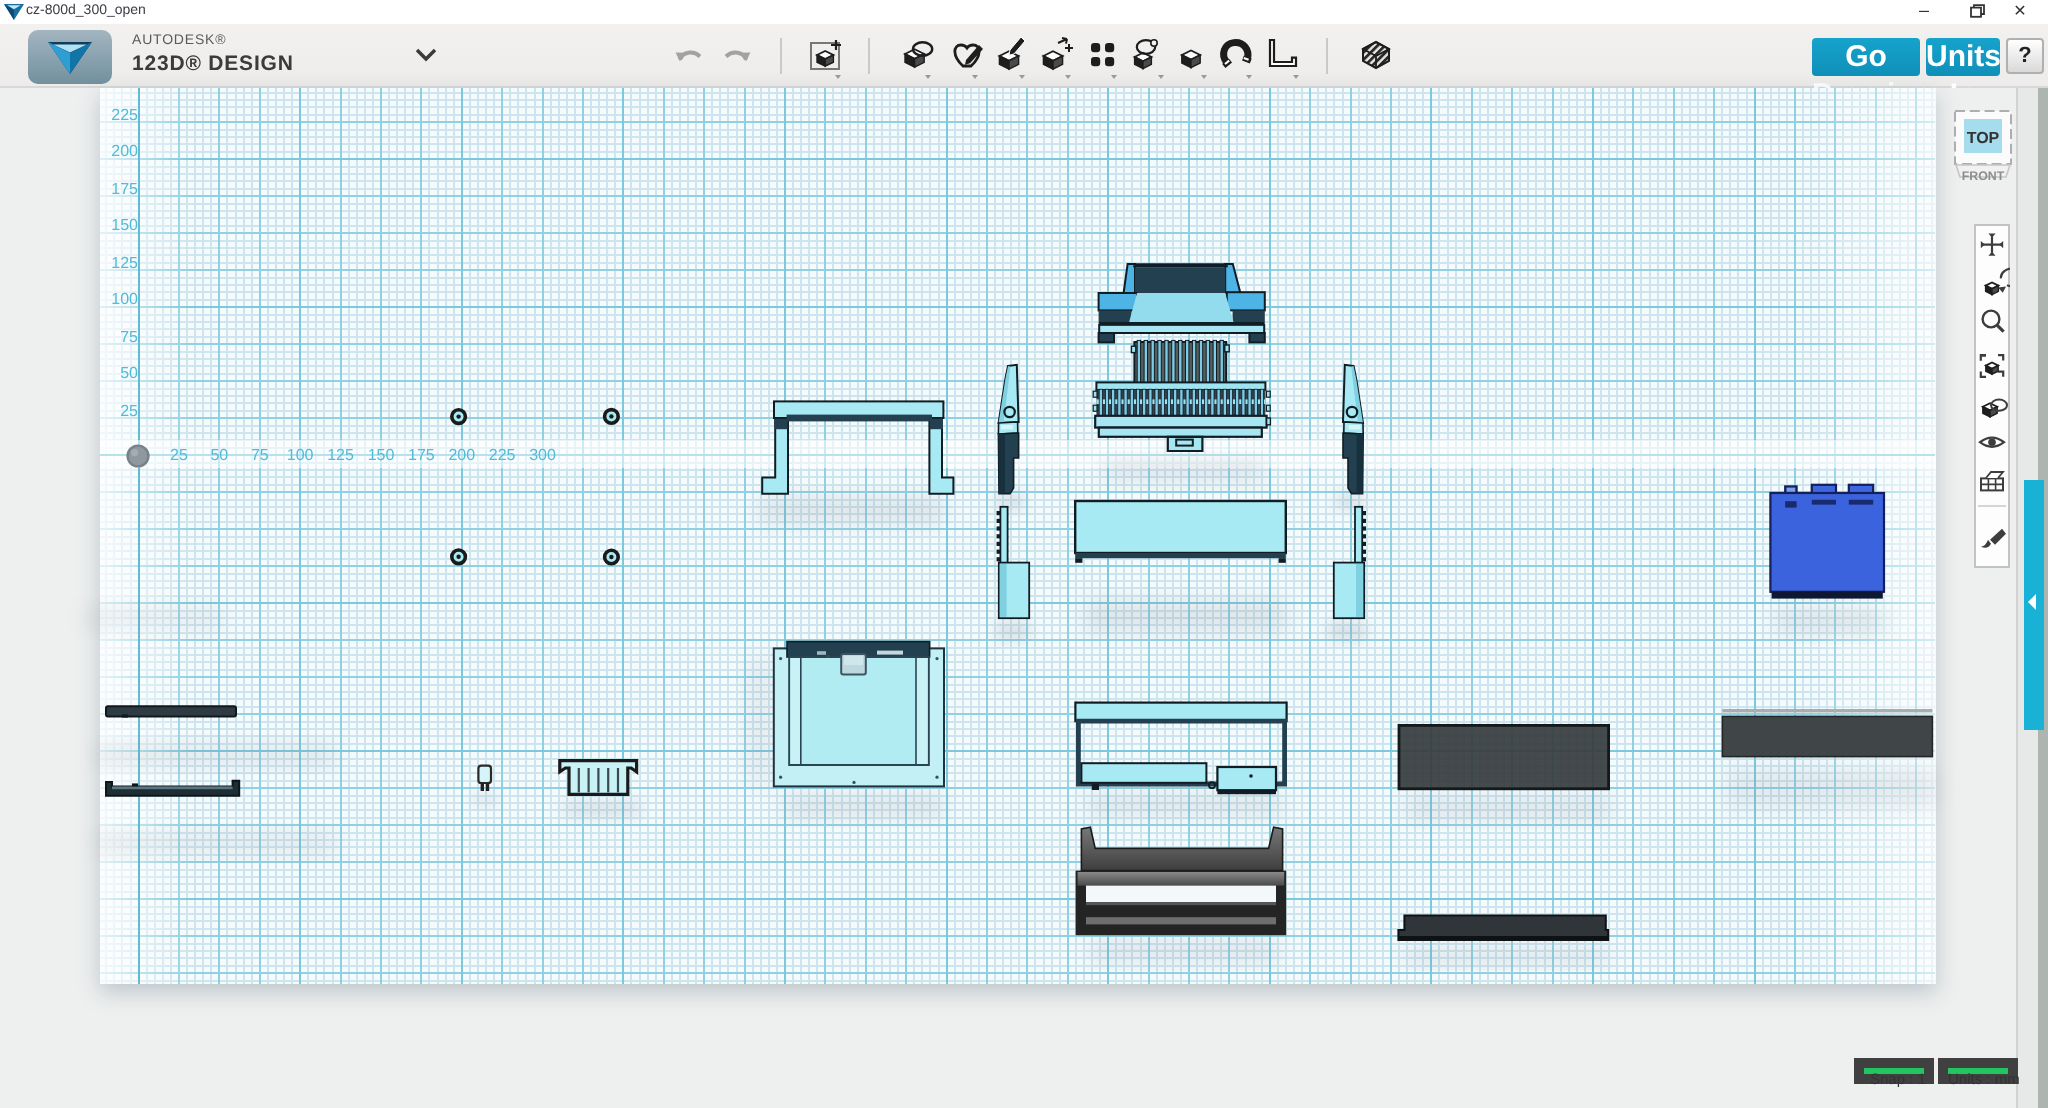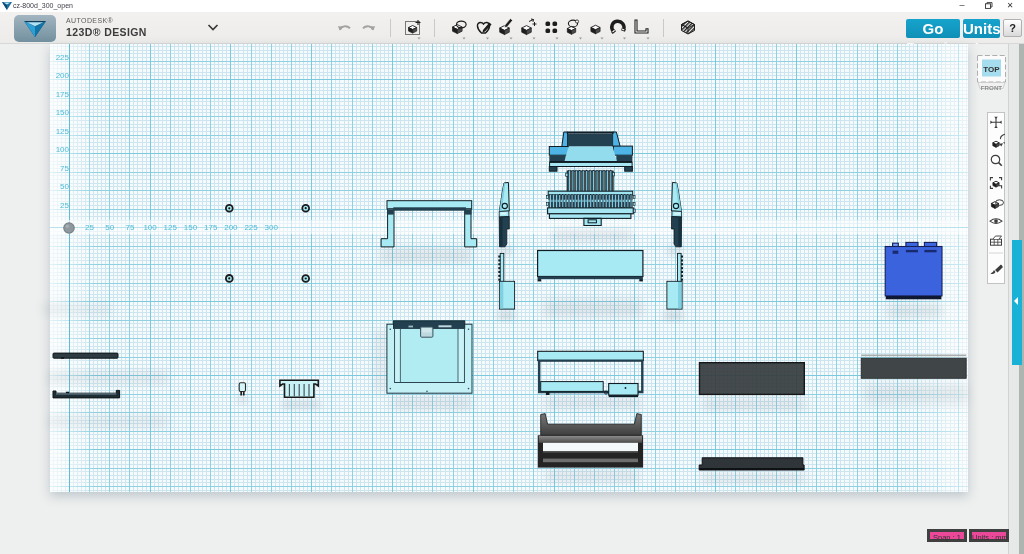--- a/index.html
+++ b/index.html
@@ -17,21 +17,21 @@
 #plane{position:absolute;left:50px;top:0;width:917.5px;height:448px;background:#f5fafc;
 box-shadow:0 4px 10px rgba(130,150,160,.45);}
 #band{position:absolute;left:50px;top:175.6px;width:917.5px;height:14px;background:rgba(255,255,255,.55);}
 .xl{position:absolute;width:30px;margin-left:-15px;text-align:center;top:178.6px;font-size:8px;color:#4fbcd9;}
 .yl{position:absolute;width:30px;text-align:right;font-size:8px;color:#4fbcd9;}
 #objs{position:absolute;left:0;top:0;pointer-events:none;}
 #vcube{position:absolute;left:977px;top:11px;}
 #scrollh{position:absolute;left:1012px;top:196px;width:10px;height:125px;background:#19b2d6;}
 #scrollh:before{content:"";position:absolute;left:2px;top:57px;border:4px solid transparent;border-right-color:#fff;border-left-width:0;}
 #rightedge{position:absolute;left:1008px;top:0;width:11px;height:510px;background:#e7e8e8;border-left:1px solid #d2d2d2;}#darkstrip{position:absolute;left:1019px;top:0;width:5px;height:510px;background:#adb5b0;}
-.sbox{position:absolute;top:485px;height:13px;background:#ec4899;border:3px solid #404040;font-size:7.5px;color:#333;line-height:11px;white-space:nowrap;}
+.sbox{position:absolute;top:485px;height:13px;background:#22c55e;border:5px solid #404040;font-size:7.5px;color:#333;line-height:11px;white-space:nowrap;}
 </style></head><body>
 <div id="root">
 <div id="titlebar">
 <svg width="12" height="11" style="position:absolute;left:1px;top:1px">
         <polygon points="1,1 11,1 6,9" fill="#1b6f9e"></polygon>
         <polygon points="1,1 6,4 6,9" fill="#0e4b74"></polygon>
         <polygon points="2.7,1.6 9.3,1.6 6,3.6" fill="#bfe8f5"></polygon>
       </svg>
 <span id="tbtext">cz-800d_300_open</span>
 <span class="winbtn" style="left:955px;">–</span>

